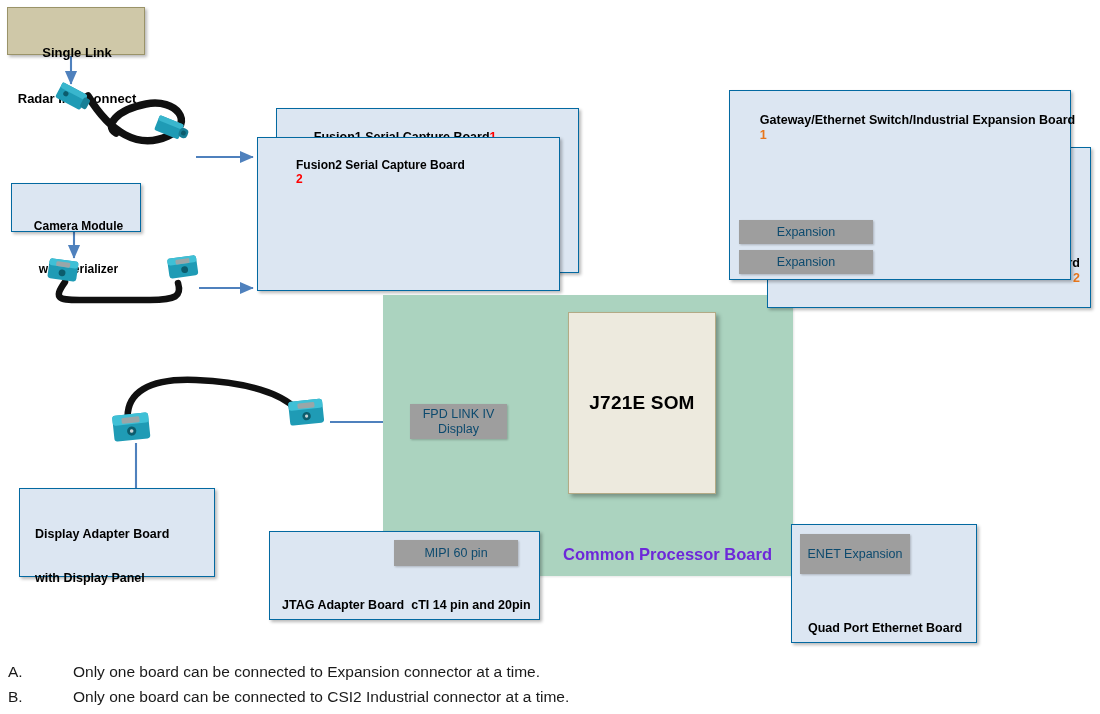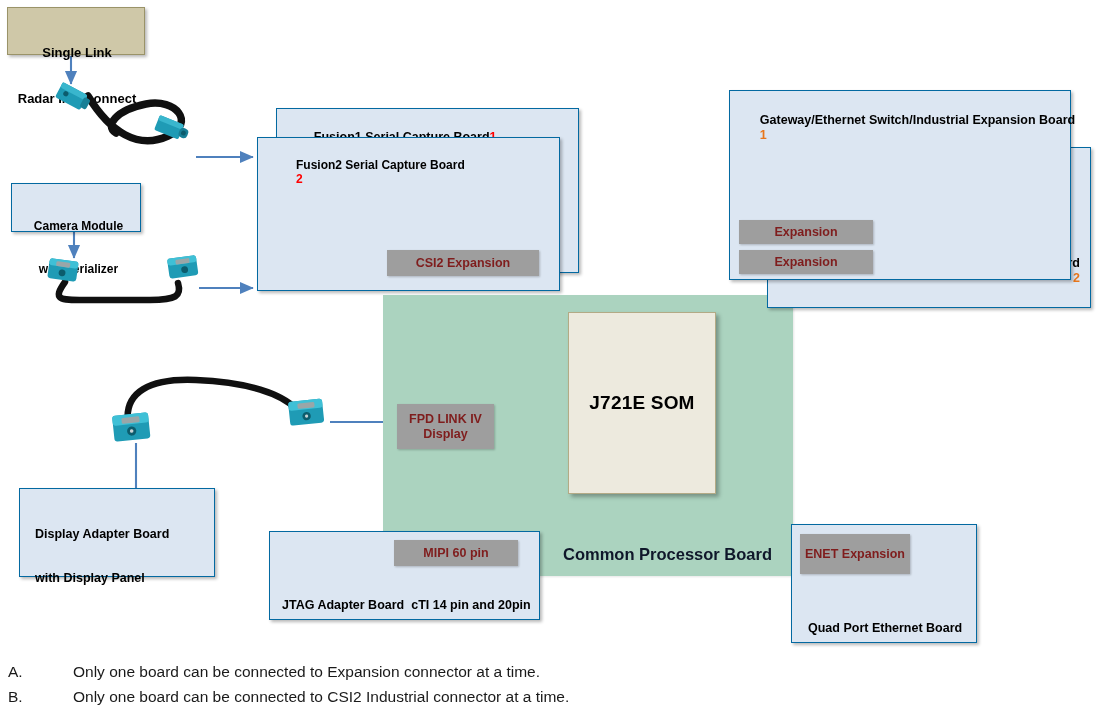--- a/index.html
+++ b/index.html
@@ -46,21 +46,21 @@
 
   
   .green-board {
     position: absolute;
     background: #abd3bf;
     box-shadow: 1px 1px 2px rgba(0,0,0,0.10);
   }
   .green-label {
     position: absolute;
     font-weight: bold;
-    color: #0f172a;
+    color: #6d28d9;
     white-space: pre;
   }
 
   
   .som {
     position: absolute;
     background: #edeade;
     border: 1px solid #b3aa85;
     box-sizing: border-box;
     box-shadow: 3px 3px 4px rgba(0,0,0,0.30);
@@ -79,22 +79,22 @@
   .gray {
     position: absolute;
     background: #9e9e9e;
     box-sizing: border-box;
     display: flex;
     align-items: center;
     justify-content: center;
     box-shadow: 1px 1px 2px rgba(0,0,0,0.22);
   }
   .gray span {
-    font-weight: bold;
-    color: #7f1d1d;
+    font-weight: normal;
+    color: #0c4a6e;
     white-space: pre;
     text-align: center;
     line-height: 1.15;
   }
 
   
   .layer {
     position: absolute;
     left: 0; top: 0;
     width: 1100px;
@@ -204,23 +204,20 @@
     </div>
   </div>
 
   <div class="box" style="left:257px; top:137px; width:303px; height:154px;">
     <div class="box-label" style="left:18px; top:6px; font-size:12px;">
       <span>Fusion2 Serial Capture Board</span>
       <span class="sup red">2</span>
     </div>
   </div>
 
-  <div class="gray" style="left:387px; top:250px; width:152px; height:26px;">
-    <span style="font-size:12.5px;">CSI2 Expansion</span>
-  </div>
 
   <div class="green-board" style="left:383px; top:295px; width:410px; height:281px;"></div>
   <div class="green-label" style="left:563px; top:545px; font-size:16.5px;">Common Processor Board</div>
 
   <div class="som" style="left:568px; top:312px; width:148px; height:182px;">
     <span style="font-size:19px;">J721E SOM</span>
   </div>
 
   <div class="box" style="left:767px; top:147px; width:324px; height:161px;">
     <div class="box-label" style="right:10px; bottom:7px; font-size:12.5px; text-align:right;">
@@ -254,21 +251,21 @@
     </g>
     <g transform="translate(288,402) rotate(-6)">
       <rect x="0" y="0" width="34" height="24" rx="3" fill="#1f9bb5"></rect>
       <rect x="0" y="0" width="34" height="9" rx="3" fill="#3fc0d6"></rect>
       <rect x="9" y="2.5" width="17" height="5.5" rx="1.5" fill="#9aa6a8"></rect>
       <circle cx="17" cy="16" r="4.2" fill="#0c5c6d"></circle>
       <circle cx="17" cy="16" r="1.6" fill="#c8d2d4"></circle>
     </g>
   </svg>
 
-  <div class="gray" style="left:397px; top:404px; width:97px; height:45px;">
+  <div class="gray" style="left:410px; top:404px; width:97px; height:35px;">
     <span style="font-size: 12.5px; white-space: pre-line;">FPD LINK IV
 Display</span>
   </div>
 
   <div class="box" style="left:19px; top:488px; width:196px; height:89px;">
     <div class="box-label" style="left:15px; top:8px; font-size:12.5px;">
       <div>Display Adapter Board</div>
       <div>with Display Panel</div>
     </div>
   </div>

